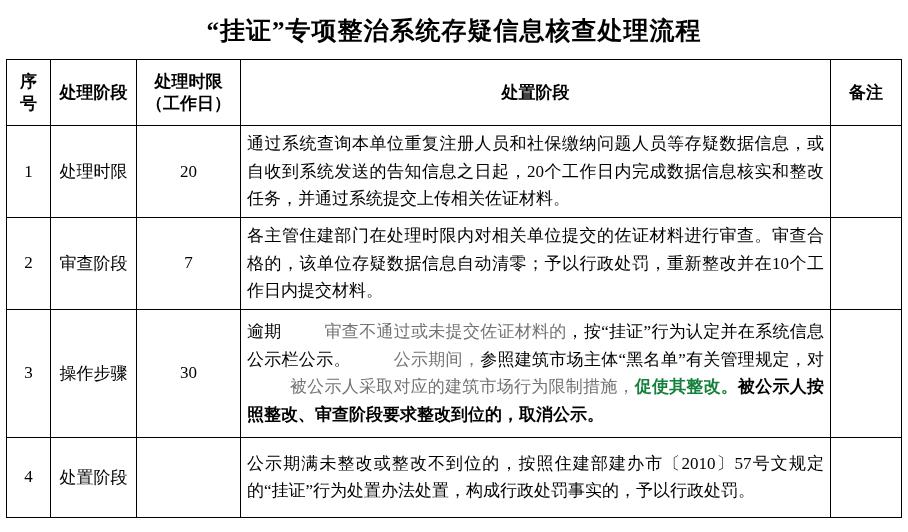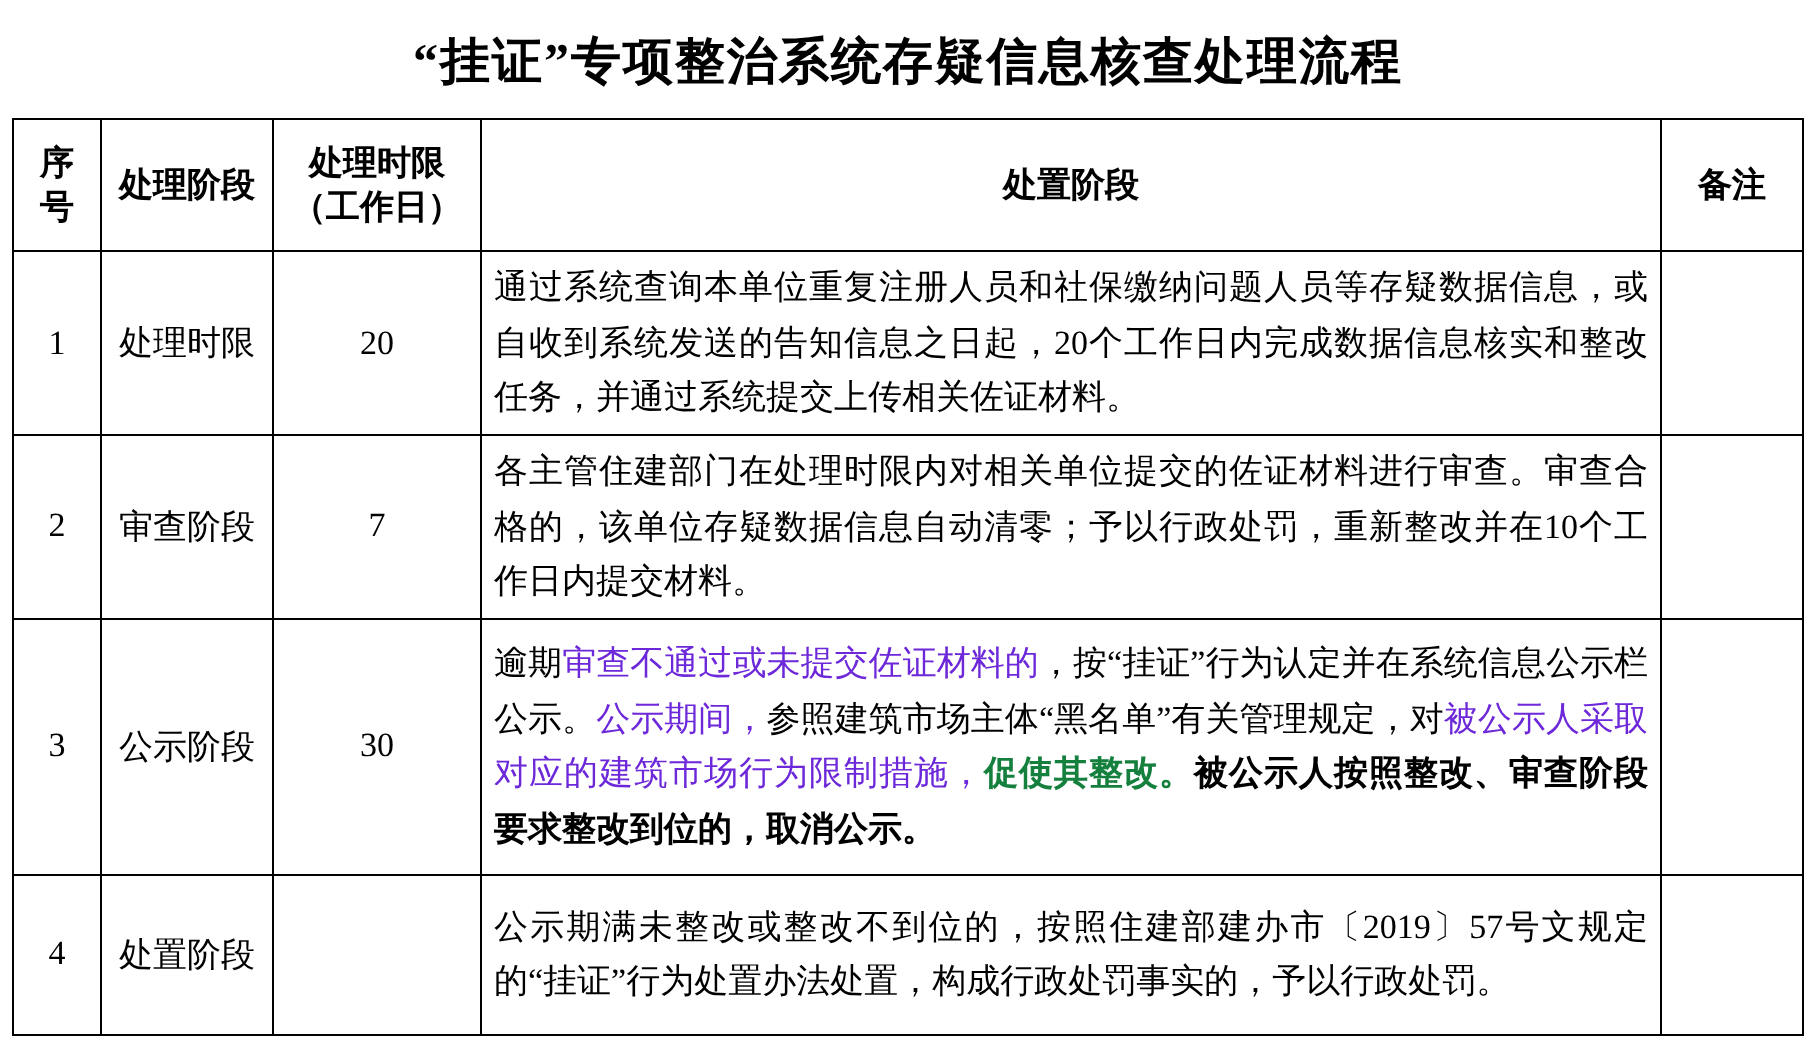--- a/index.html
+++ b/index.html
@@ -63,21 +63,21 @@
     line-height: 1.62;
     text-align: justify;
     padding: 8px 10px 8px 10px;
   }
   td.remark { }
   .r1 { height: 92px; }
   .r2 { height: 82px; }
   .r3 { height: 128px; }
   .r4 { height: 80px; }
 
-  .red { color: #6d28d9; }
+  .red { color: #737373; margin-left: 43px; }
   .red-b { color: #15803d; font-weight: bold; }
   .black-b { font-weight: bold; }
   .limit-header-sub { display: block; }
 </style>
 </head>
 <body>
 
 <div class="page">
 
   <div class="doc-title">“挂证”专项整治系统存疑信息核查处理流程</div>
@@ -112,28 +112,28 @@
       </tr>
       <tr class="r2">
         <td class="seq">2</td>
         <td class="stage">审查阶段</td>
         <td class="limit">7</td>
         <td class="steps">各主管住建部门在处理时限内对相关单位提交的佐证材料进行审查。审查合格的，该单位存疑数据信息自动清零；予以行政处罚，重新整改并在10个工作日内提交材料。</td>
         <td class="remark"></td>
       </tr>
       <tr class="r3">
         <td class="seq">3</td>
-        <td class="stage">公示阶段</td>
+        <td class="stage">操作步骤</td>
         <td class="limit">30</td>
         <td class="steps" id="steps-rich"><span>逾期</span><span class="red">审查不通过或未提交佐证材料的</span><span>，按“挂证”行为认定并在系统信息公示栏公示。</span><span class="red">公示期间，</span><span>参照建筑市场主体“黑名单”有关管理规定，对</span><span class="red">被公示人采取对应的建筑市场行为限制措施，</span><span class="red-b">促使其整改。</span><span class="black-b">被公示人按照整改、审查阶段要求整改到位的，取消公示。</span></td>
         <td class="remark"></td>
       </tr>
       <tr class="r4">
         <td class="seq">4</td>
         <td class="stage">处置阶段</td>
         <td class="limit"></td>
-        <td class="steps">公示期满未整改或整改不到位的，按照住建部建办市〔2019〕57号文规定的“挂证”行为处置办法处置，构成行政处罚事实的，予以行政处罚。</td>
+        <td class="steps">公示期满未整改或整改不到位的，按照住建部建办市〔2010〕57号文规定的“挂证”行为处置办法处置，构成行政处罚事实的，予以行政处罚。</td>
         <td class="remark"></td>
       </tr>
     </tbody>
   </table>
 
 </div>
 
 </body></html>

